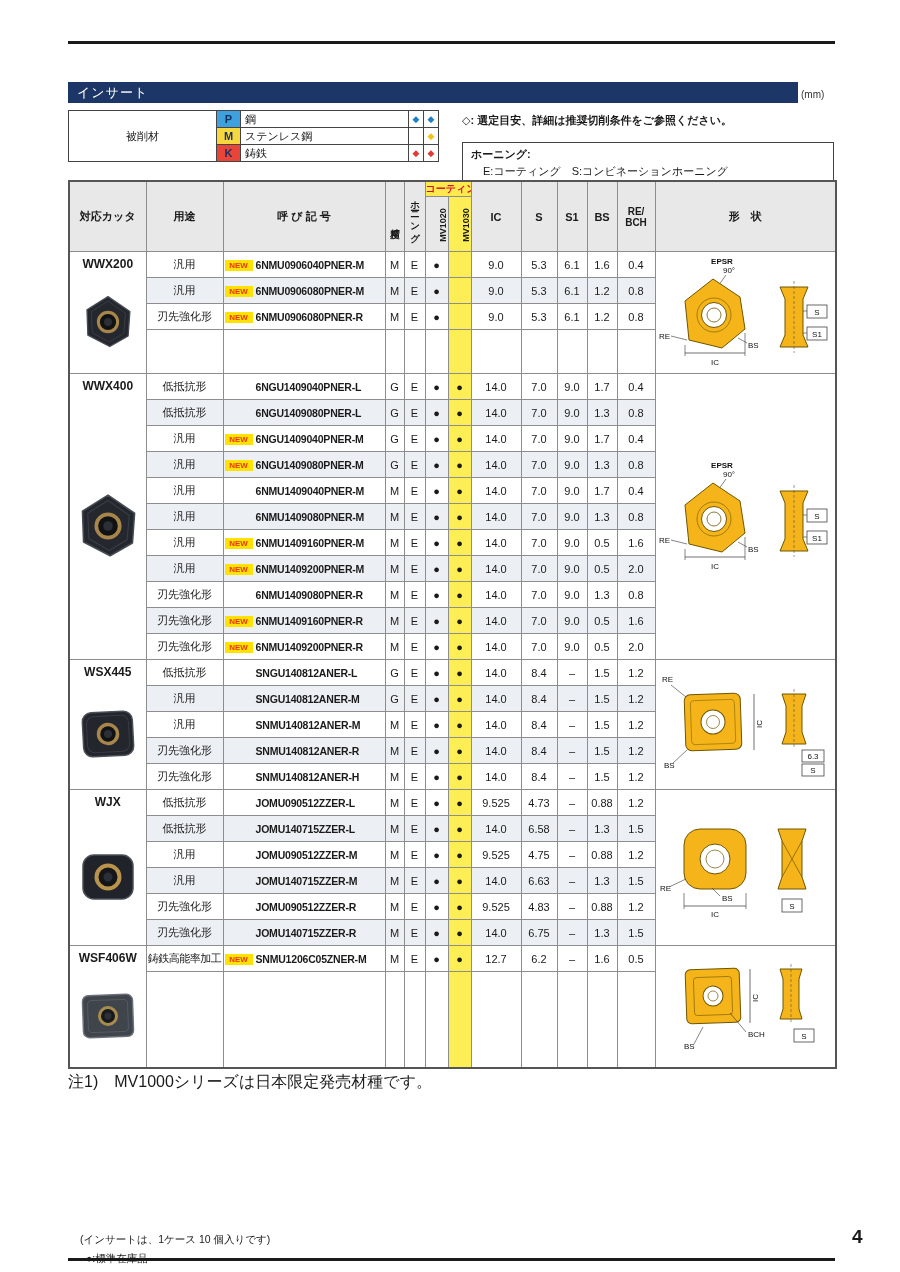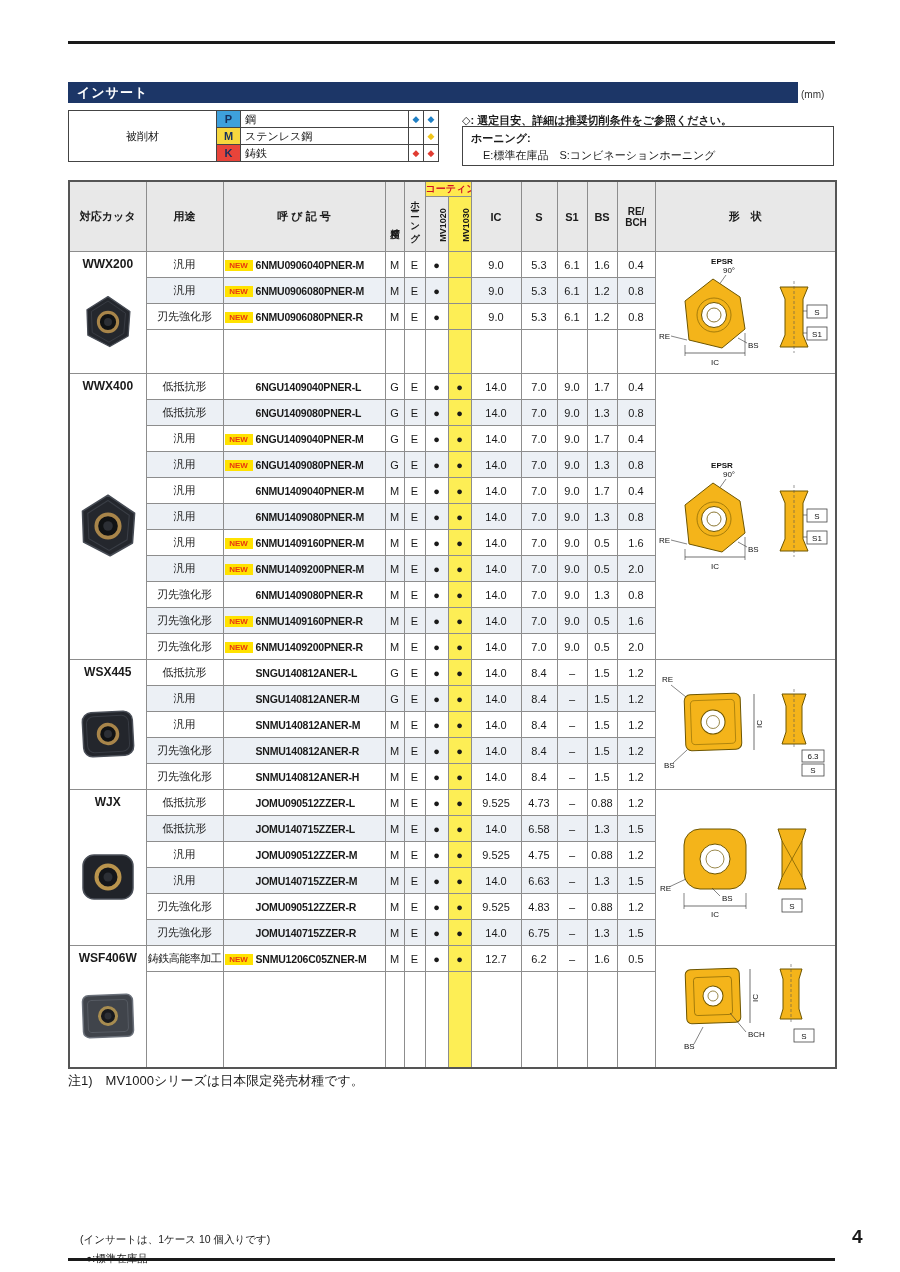--- a/index.html
+++ b/index.html
@@ -2,33 +2,33 @@
 <html style="--navy: #1c3667; --coat: #ffe94f; --coatcell: #fdee55; --nbg: #ffe200; --ntx: #e8380d; --altrow: #ecf0f5;"><head>
 <meta charset="utf-8">
 <style>
   html,body{margin:0;padding:0;}
   body{width:900px;height:1272px;position:relative;background:#fff;color:#1a1a1a;
        font-family:"Liberation Sans","DejaVu Sans",sans-serif;overflow:hidden;}
   .rule{position:absolute;left:68px;width:767px;height:3px;background:#1a1a1a;}
   #rule-top{top:41px;}
   #rule-bottom{top:1258px;}
   .titlebar{position:absolute;left:68px;top:82px;width:730px;height:21px;
-            background:var(--navy,#1c3667);color:#fff;font-size:13px;font-weight:bold;
+            background:var(--navy,#1c3667);color:#fff;font-size:13px;font-weight:normal;
             line-height:21px;padding-left:9px;box-sizing:border-box;letter-spacing:1px;}
   .unit{position:absolute;top:89px;left:801px;font-size:10px;color:#333;}
   
   .legend{position:absolute;left:68px;top:110px;width:767px;height:70px;}
   .lt{border-collapse:collapse;}
   .lt td{border:1px solid #444;font-size:11px;height:17px;padding:0 4px;box-sizing:border-box;}
   .lt .wm{width:148px;text-align:center;}
   .lt .mc{width:24px;text-align:center;font-weight:bold;color:#17305e;}
   .lt .mn{width:168px;}
   .lt .dm{width:15px;text-align:center;padding:0;font-size:9px;}
   .hint{position:absolute;left:394px;top:3px;font-size:11px;font-weight:bold;}
-  .honbox{position:absolute;left:394px;top:16px;width:372px;height:40px;border:1px solid #444;
+  .honbox{position:absolute;left:394px;top:32px;width:372px;height:40px;border:1px solid #444;
           font-size:11px;padding:4px 8px;box-sizing:border-box;}
   .honbox .t{font-weight:bold;}
   .honbox .d{padding-left:12px;margin-top:2px;}
   
   .maintbl{position:absolute;left:68px;top:180px;border-collapse:collapse;table-layout:fixed;
            width:767px;border:2px solid #555;}
   .maintbl th,.maintbl td{border:1px solid #8d8d8d;box-sizing:border-box;padding:0;overflow:hidden;}
   .maintbl th{background:#e8e8e8;font-size:11px;font-weight:bold;text-align:center;}
   .maintbl th.coat{background:var(--coat,#ffe94f);color:#cf1126;font-size:10px;height:15px;
                    font-weight:bold;white-space:nowrap;}
@@ -48,21 +48,21 @@
   .badge.hid{visibility:hidden;}
   .code{font-weight:bold;font-size:10.5px;vertical-align:middle;letter-spacing:-0.2px;}
   .usmall{font-size:9px;letter-spacing:-0.5px;margin-left:32px;}
   td.cutcell{vertical-align:top;}
   .cutwrap{display:flex;flex-direction:column;align-items:center;height:100%;}
   .cutname{font-weight:bold;font-size:12px;padding-top:5px;}
   .photo{flex:1;display:flex;align-items:center;justify-content:center;}
   td.shapecell{vertical-align:middle;text-align:center;}
   .dotc{font-size:8.5px;}
   
-  .note1{position:absolute;left:68px;top:1072px;font-size:13px;}
+  .note1{position:absolute;left:68px;top:1072px;font-size:16px;}
   .stock{position:absolute;left:86px;top:1216px;font-size:10.5px;margin-top:36px;}
   .case{position:absolute;left:80px;top:1233px;font-size:10.5px;}
   .pagenum{position:absolute;left:852px;top:1226px;font-size:19px;font-weight:bold;}
 </style>
 </head>
 <body>
 
 <div class="rule" id="rule-top"></div>
 
 <div class="titlebar">インサート</div>
@@ -88,21 +88,21 @@
       <td class="mc" style="background: rgb(232, 68, 58);">K</td>
       <td class="mn">鋳鉄</td>
       <td class="dm" style="color: rgb(224, 60, 49);">◆</td>
       <td class="dm" style="color: rgb(224, 60, 49);">◆</td>
     </tr>
   </tbody>
     </table>
   <div class="hint">◇: 選定目安、詳細は推奨切削条件をご参照ください。</div>
   <div class="honbox">
     <div class="t">ホーニング:</div>
-    <div class="d">E:標準在庫品　S:コンビネーションホーニング</div>
+    <div class="d">E:コーティング　S:コンビネーションホーニング</div>
   </div>
 </div>
 
 <table class="maintbl">
   <colgroup id="maincols">
       <col style="width: 77px;">
       <col style="width: 77px;">
       <col style="width: 162px;">
       <col style="width: 19px;">
       <col style="width: 21px;">

